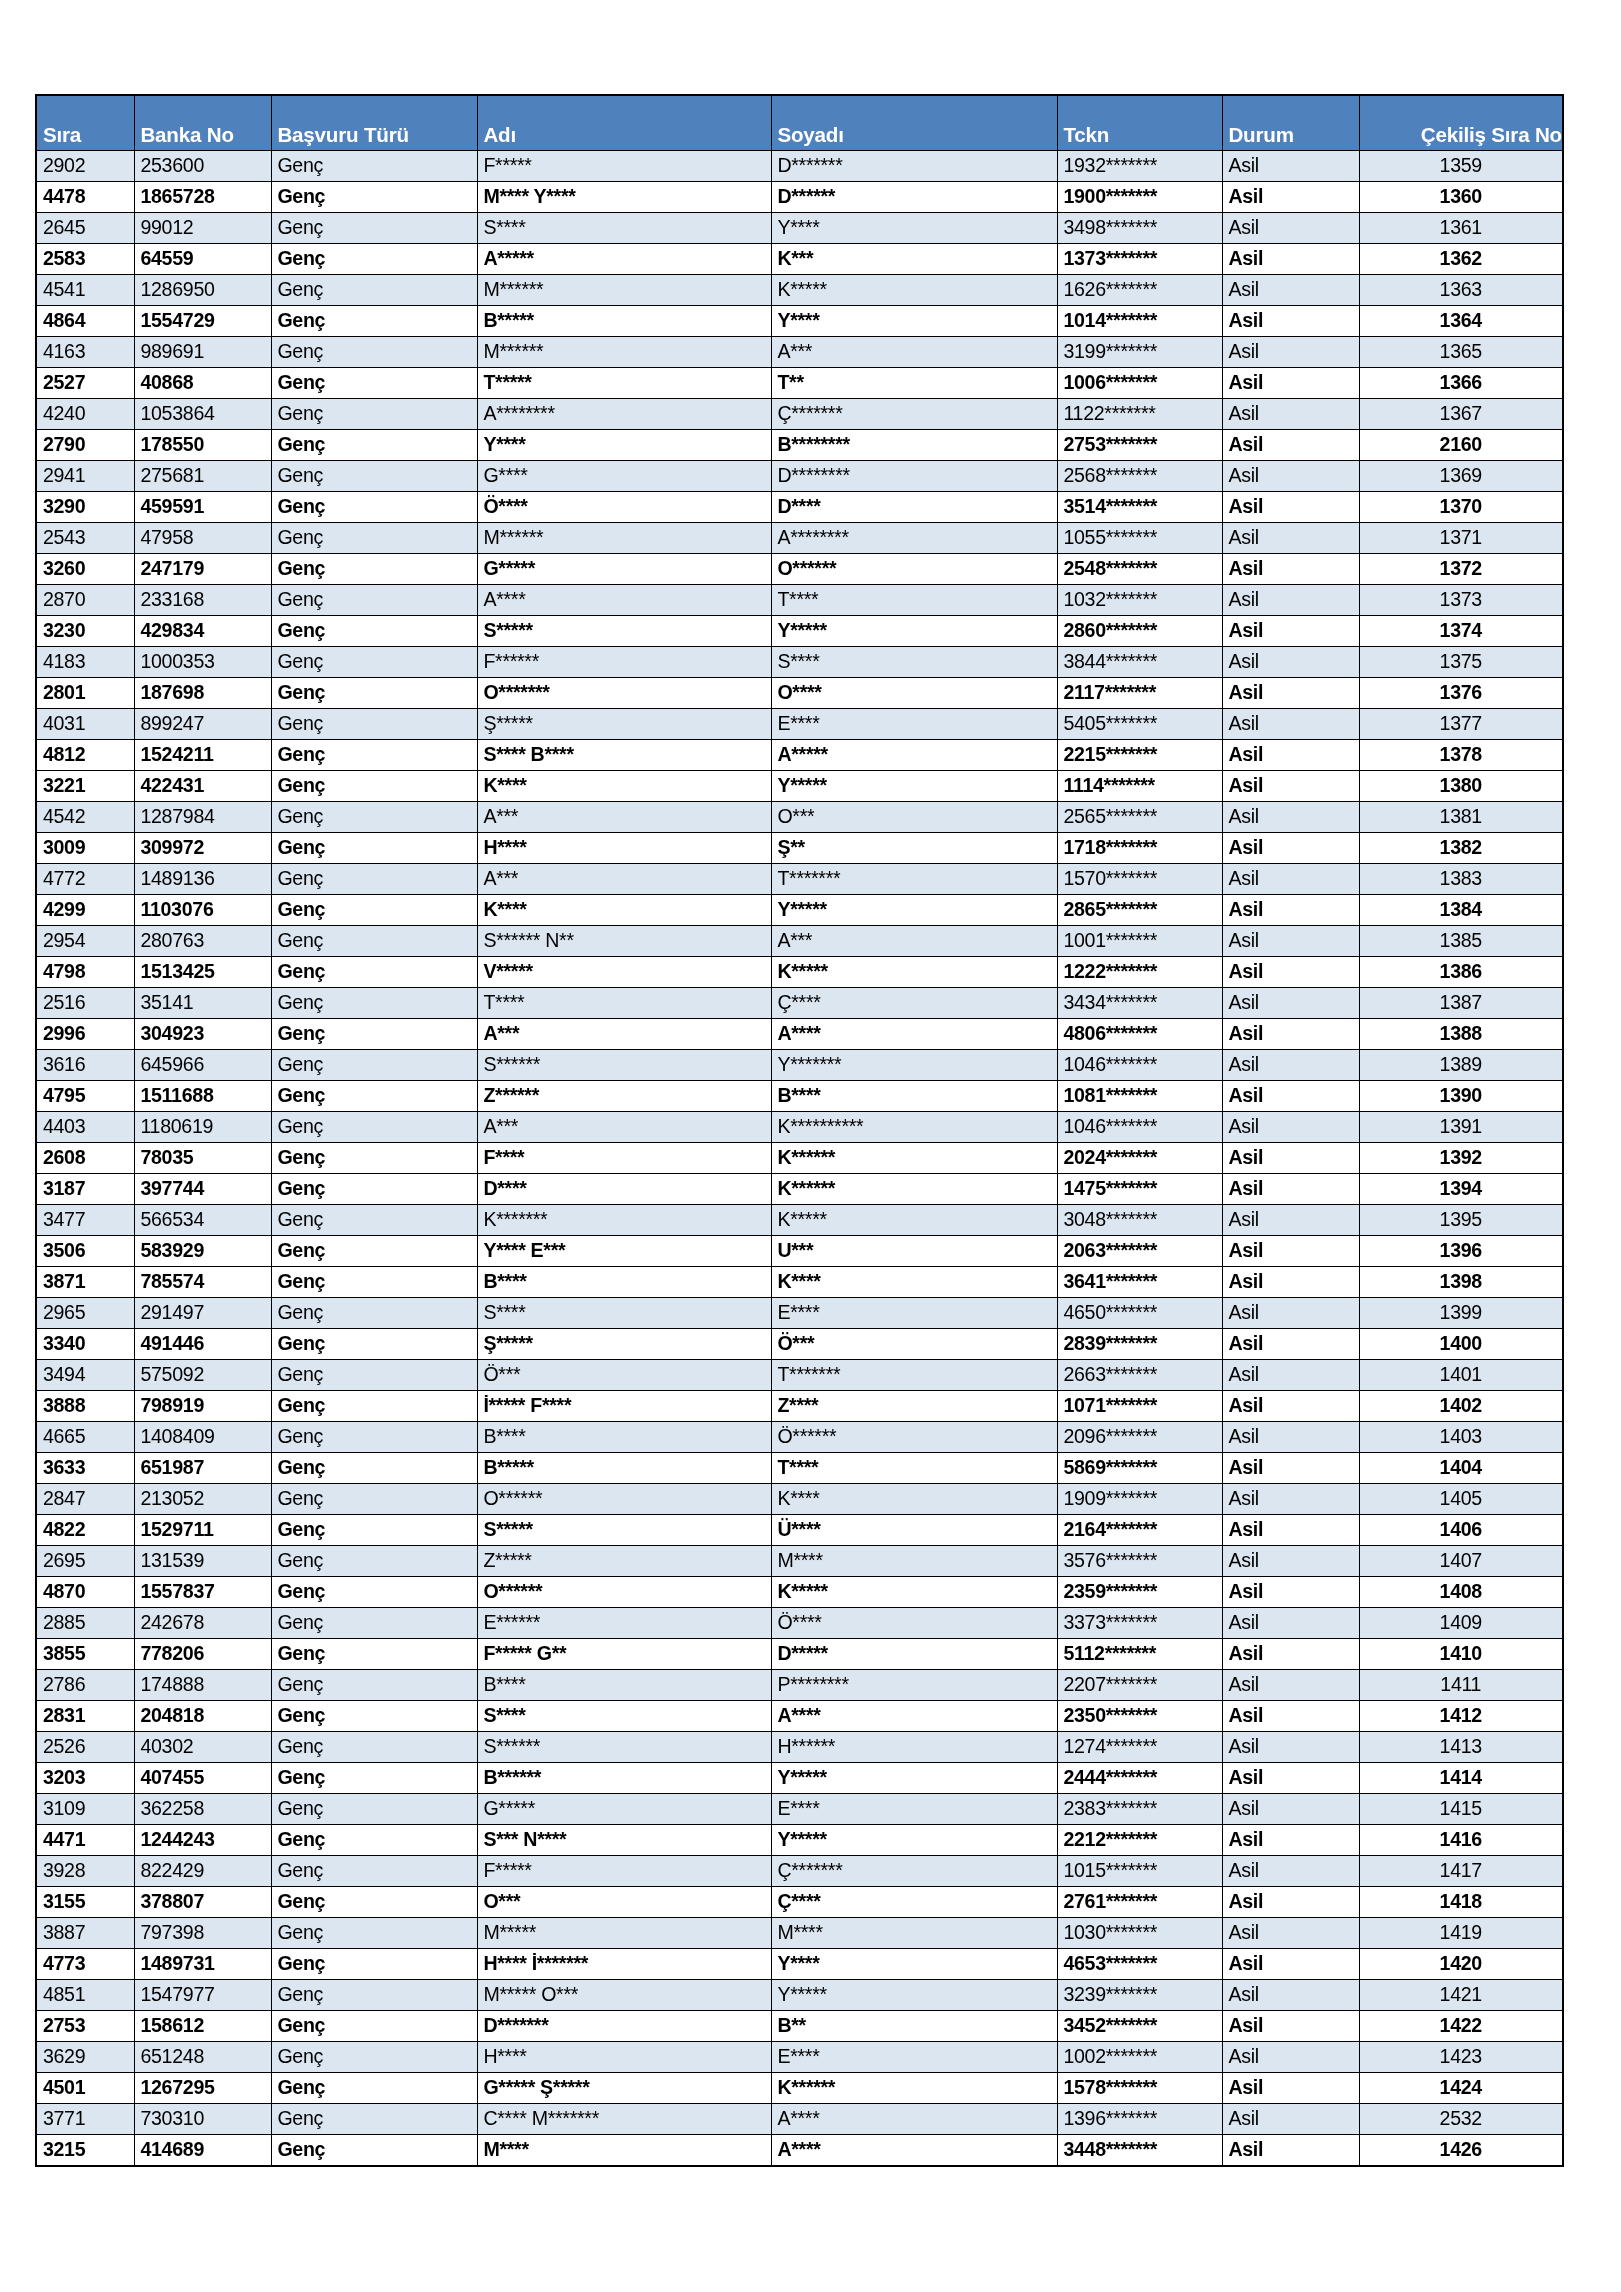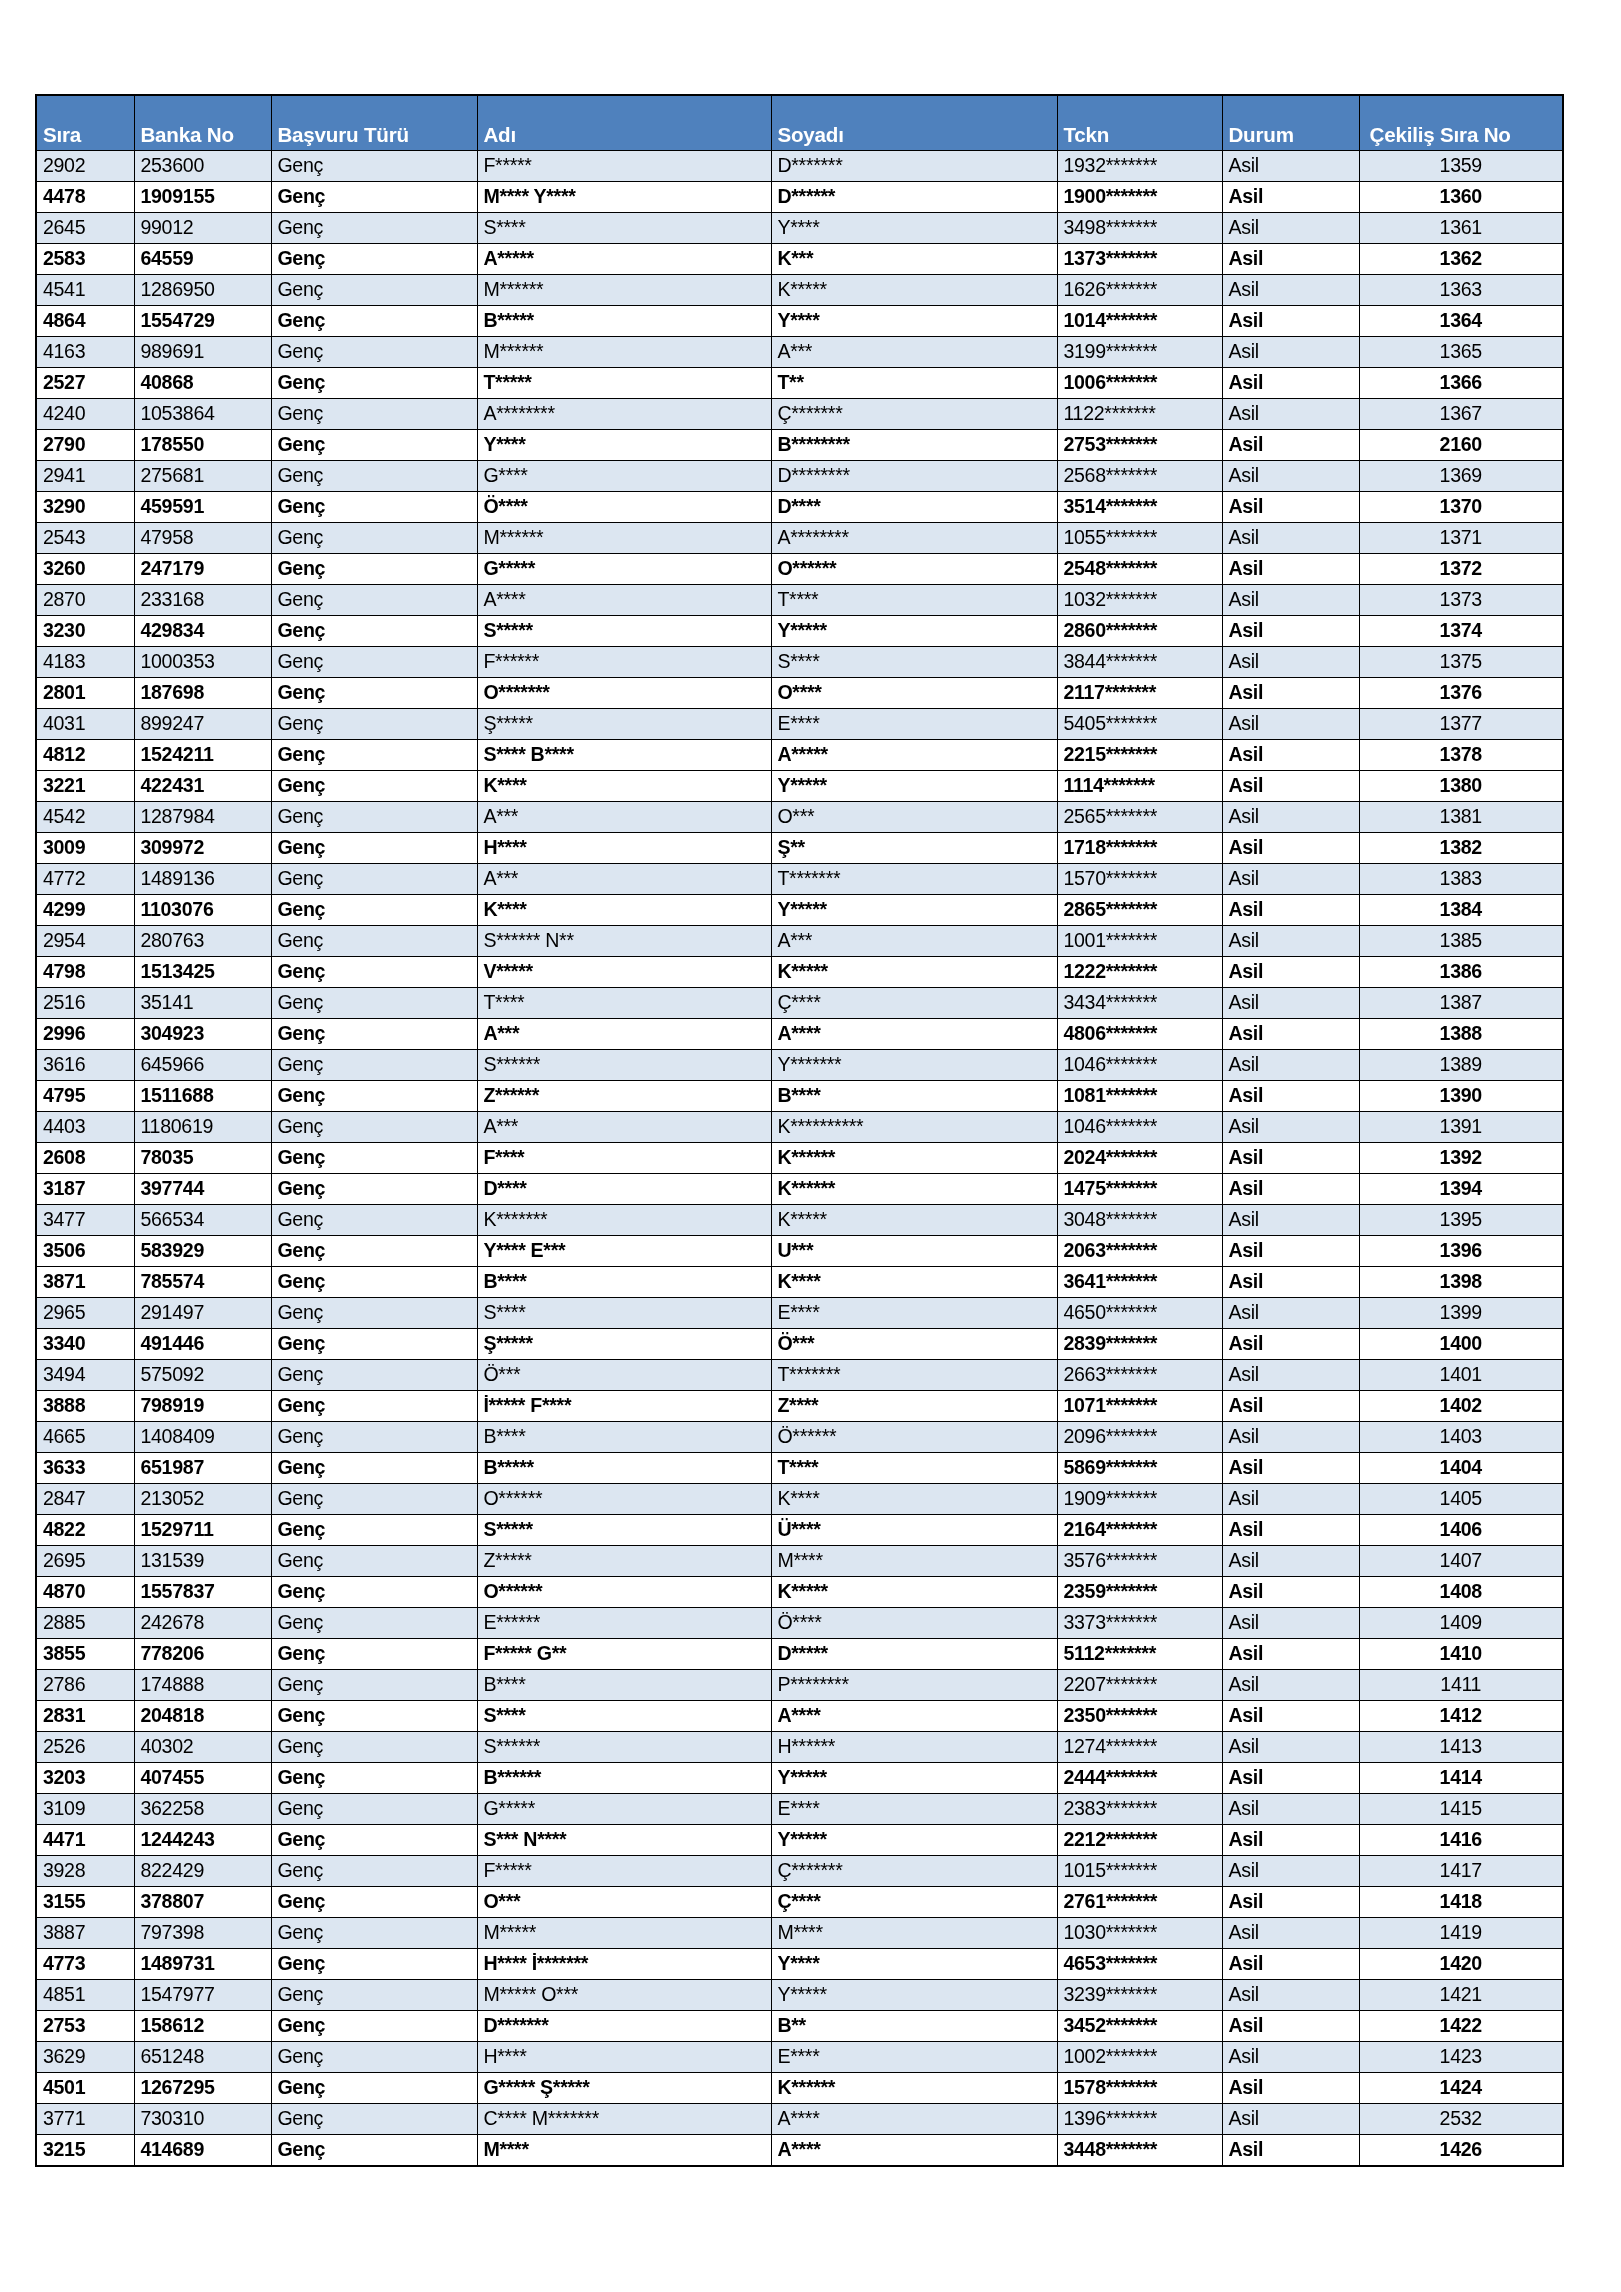--- a/index.html
+++ b/index.html
@@ -34,21 +34,21 @@
     font-weight:bold;
     font-size:20.6px;
     text-align:left;
     padding:0 0 2.9px 5.9px;
     height:51px;
     vertical-align:bottom;
     border:1px solid #000000;
     white-space:nowrap;
     letter-spacing:-0.2px;
   }
-  table.results th.center{text-align:left;padding-left:10px;}
+  table.results th.center{text-align:right;padding-left:0;}
 
   table.results td{
     border:1px solid #000000;
     font-size:19.6px;
     height:29px;
     padding:0 0 1px 5.9px;
     vertical-align:middle;
     white-space:nowrap;
     overflow:hidden;
     letter-spacing:-0.3px;
@@ -92,21 +92,21 @@
           <td>253600</td>
           <td>Genç</td>
           <td>F*****</td>
           <td>D*******</td>
           <td>1932*******</td>
           <td>Asil</td>
           <td class="center">1359</td>
         </tr>
         <tr class="plain">
           <td>4478</td>
-          <td>1909155</td>
+          <td>1865728</td>
           <td>Genç</td>
           <td>M**** Y****</td>
           <td>D******</td>
           <td>1900*******</td>
           <td>Asil</td>
           <td class="center">1360</td>
         </tr>
         <tr class="band">
           <td>2645</td>
           <td>99012</td>

